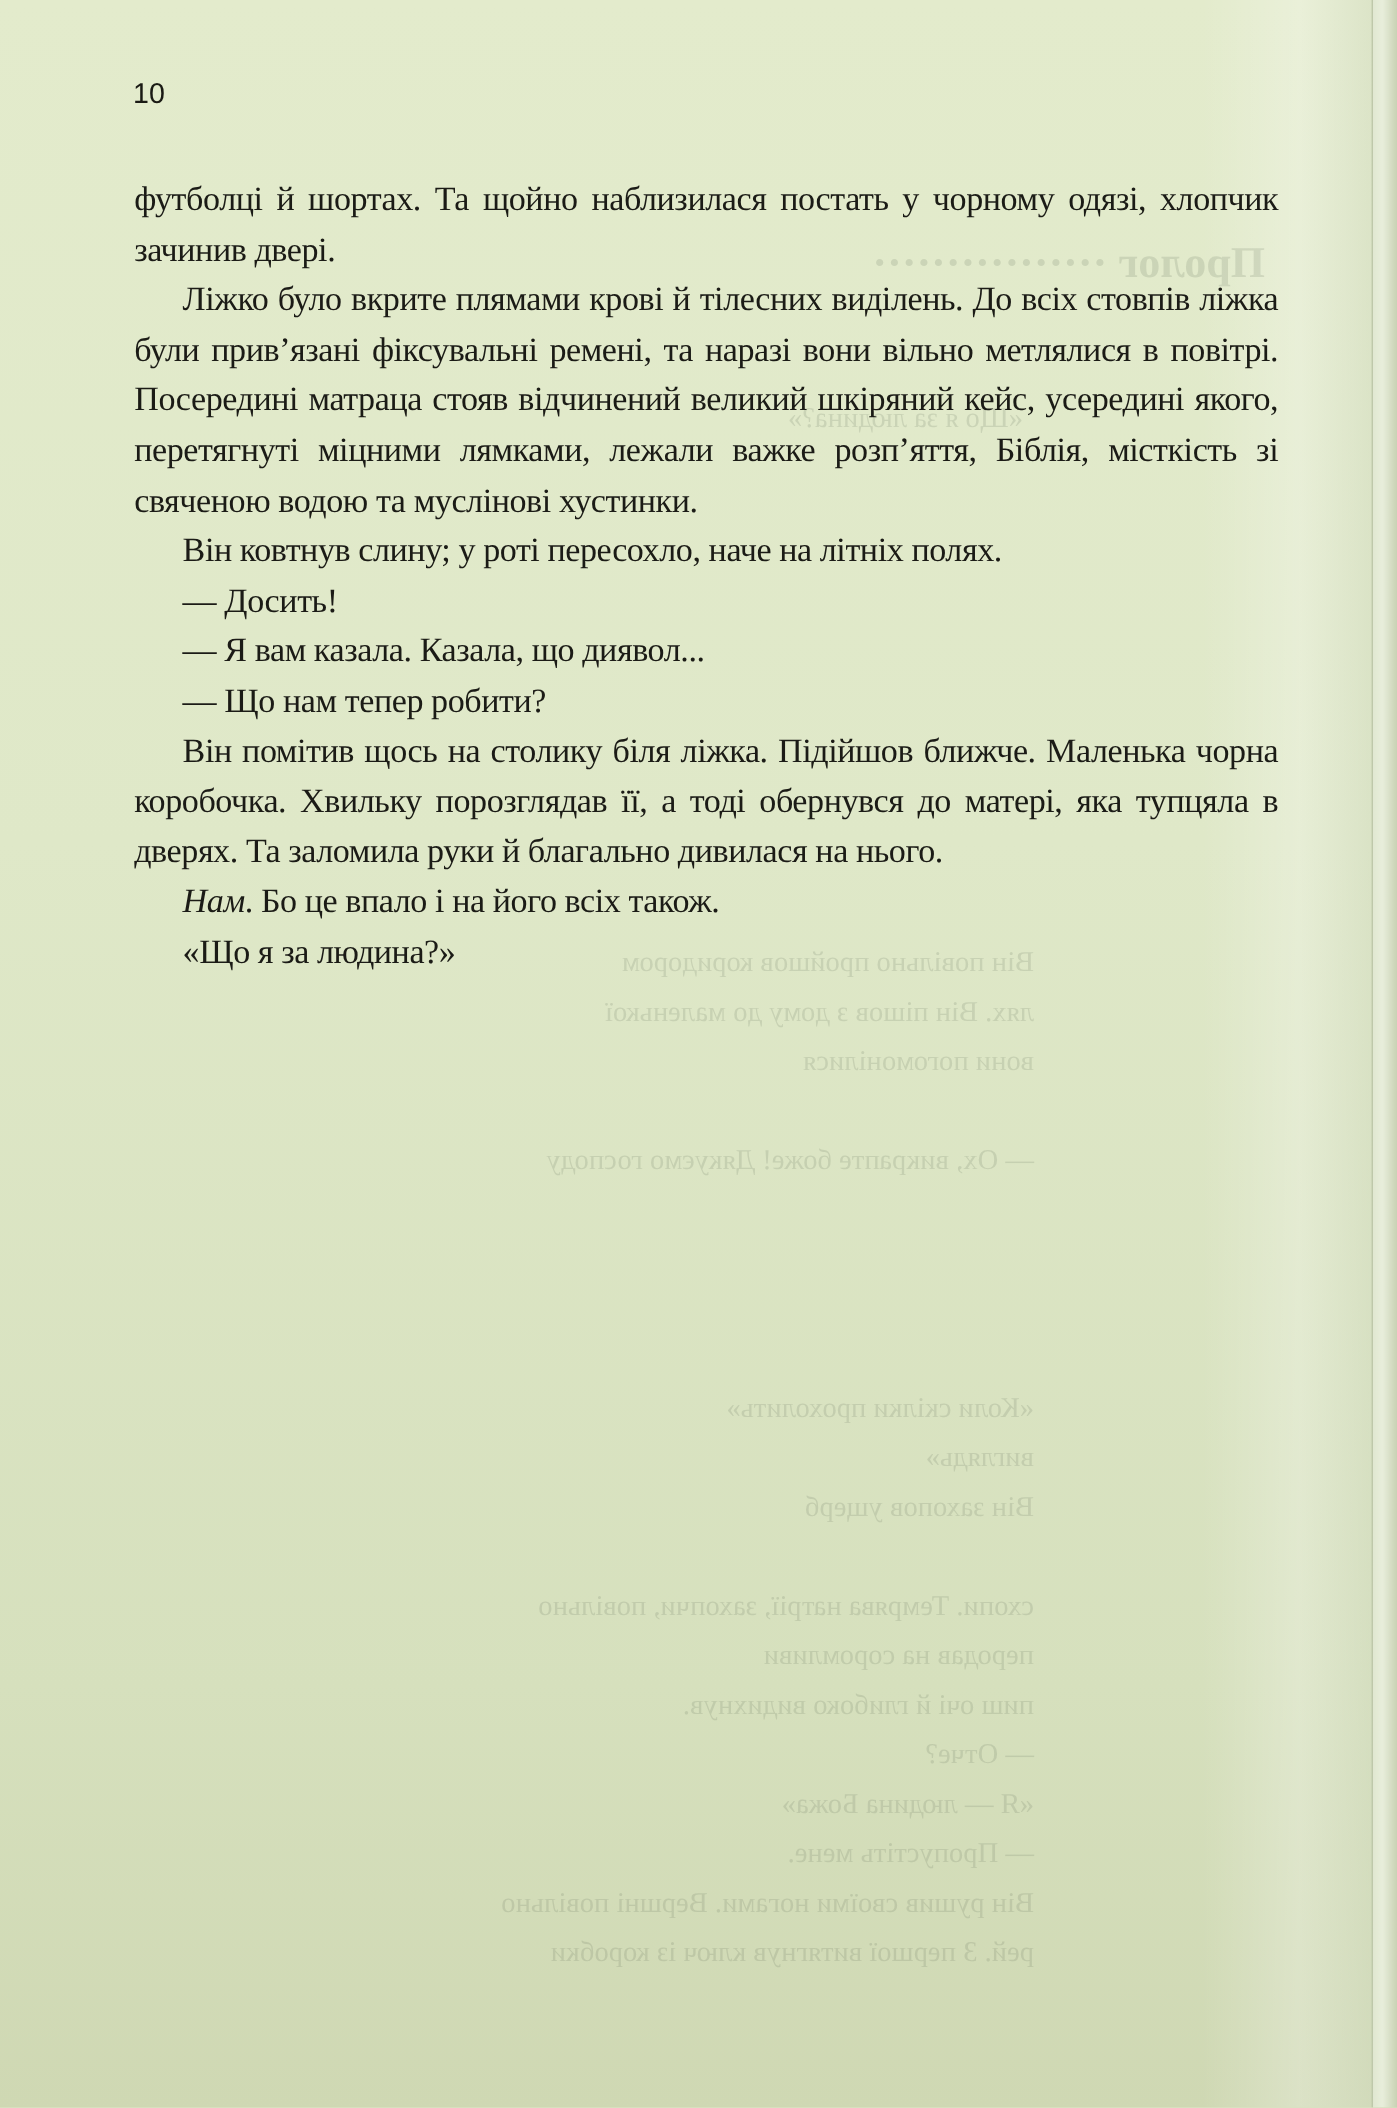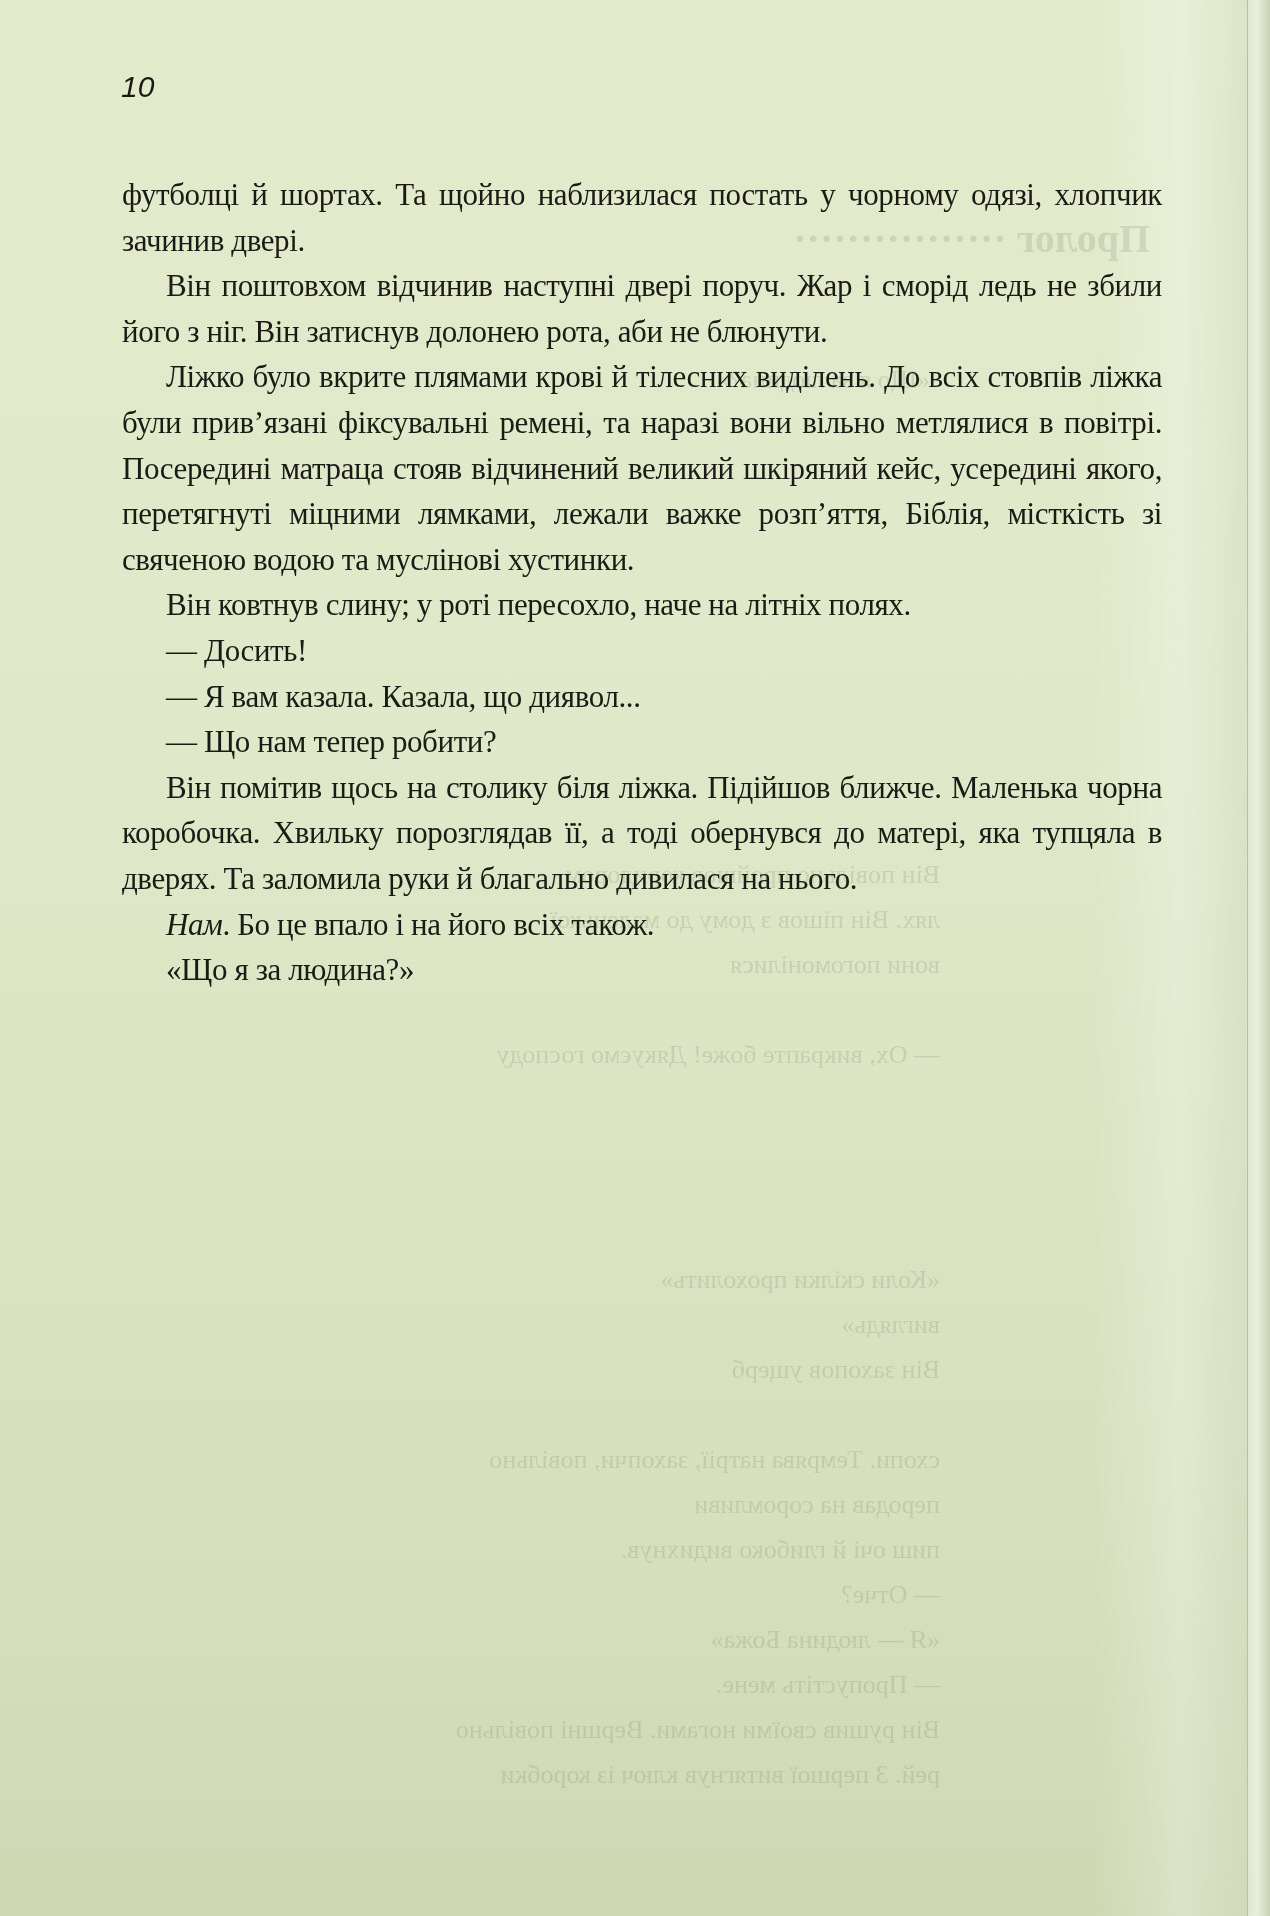--- a/index.html
+++ b/index.html
@@ -36,28 +36,27 @@
     color: rgba(90,100,80,0.16);
     font-size: 26px;
     transform: scaleX(-1);
     pointer-events: none;
   }
   .page-number {
     position: absolute;
     left: 121px;
     top: 70px;
     font-family: "Liberation Sans", "DejaVu Sans", sans-serif;
-    font-size: 30px;
+    font-size: 26px;
     color: #1a1a14;
-    font-style: italic;
   }
   .text-block {
     position: absolute;
     left: 122px;
-    top: 172px;
+    top: 158px;
     width: 1040px;
     font-size: 31px;
     line-height: 45.6px;
     color: #1b1b16;
     letter-spacing: -0.4px;
   }
   .para {
     margin: 0;
     text-indent: 44px;
     text-align: justify;
@@ -93,21 +92,20 @@
     <div style="position:absolute; left:330px; top:1715px;">Він рушив своїми ногами. Вершні повільно</div>
     <div style="position:absolute; left:330px; top:1760px;">рей. З першої витягнув ключ із коробки</div>
   </div>
 
   <div class="gutter-edge"></div>
 
   <div class="page-number">10</div>
 
   <div class="text-block">
     <p class="para no-indent">футболці й шортах. Та щойно наблизилася постать у чорному одязі, хлопчик зачинив двері.</p>
-    <p class="para">Він поштовхом відчинив наступні двері поруч. Жар і сморід ледь не збили його з ніг. Він затиснув долонею рота, аби не блюнути.</p>
     <p class="para">Ліжко було вкрите плямами крові й тілесних виділень. До всіх стовпів ліжка були прив’язані фіксувальні ремені, та наразі вони вільно метлялися в повітрі. Посередині матраца стояв відчинений великий шкіряний кейс, усередині якого, перетягнуті міцними лямками, лежали важке розп’яття, Біблія, місткість зі свяченою водою та муслінові хустинки.</p>
     <p class="para">Він ковтнув слину; у роті пересохло, наче на літніх полях.</p>
     <p class="para">— Досить!</p>
     <p class="para">— Я вам казала. Казала, що диявол...</p>
     <p class="para">— Що нам тепер робити?</p>
     <p class="para">Він помітив щось на столику біля ліжка. Підійшов ближче. Маленька чорна коробочка. Хвильку порозглядав її, а тоді обернувся до матері, яка тупцяла в дверях. Та заломила руки й благально дивилася на нього.</p>
     <p class="para"><em>Нам</em><span>. Бо це впало і на його всіх також.</span></p>
     <p class="para">«Що я за людина?»</p>
   </div>
 

